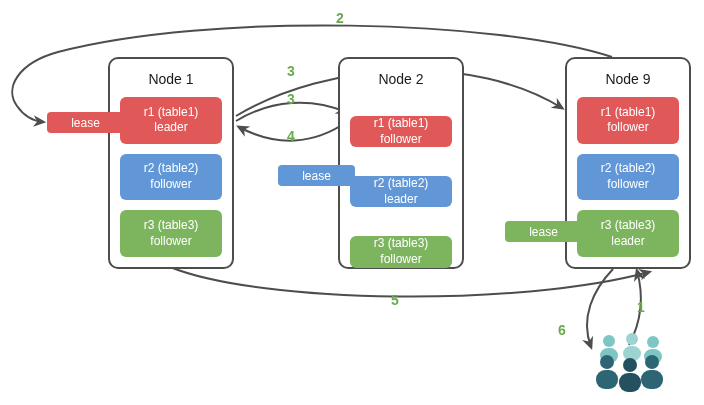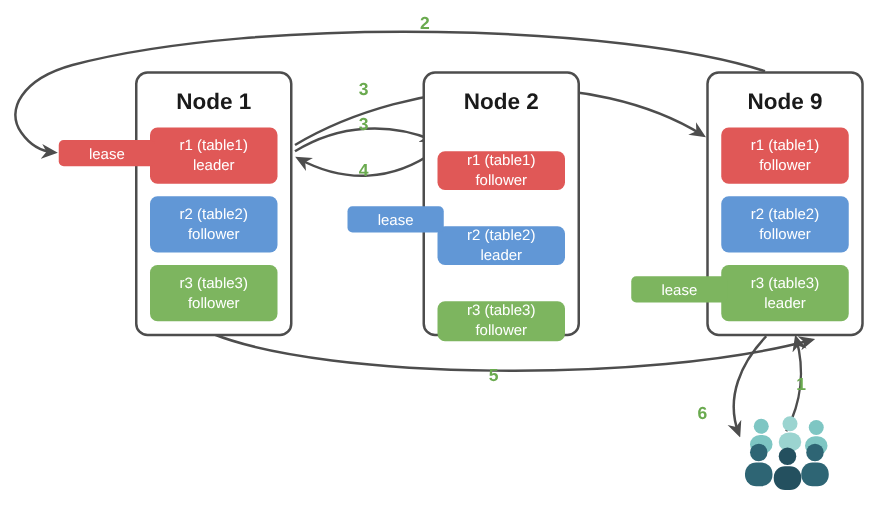--- a/index.html
+++ b/index.html
@@ -29,22 +29,22 @@
     background: #ffffff;
     border: 2px solid #4d4d4d;
     border-radius: 10px;
     box-sizing: border-box;
     display: flex;
     flex-direction: column;
     align-items: center;
     padding-top: 12px;
   }
   .node-title {
-    font-size: 18px;
-    font-weight: bold;
+    font-size: 14px;
+    font-weight: normal;
     color: #1a1a1a;
     margin-bottom: 10px;
   }
   .range {
     width: 102px;
     height: 55px;
     border-radius: 6px;
     color: #ffffff;
     font-size: 12px;
     line-height: 1.3;

